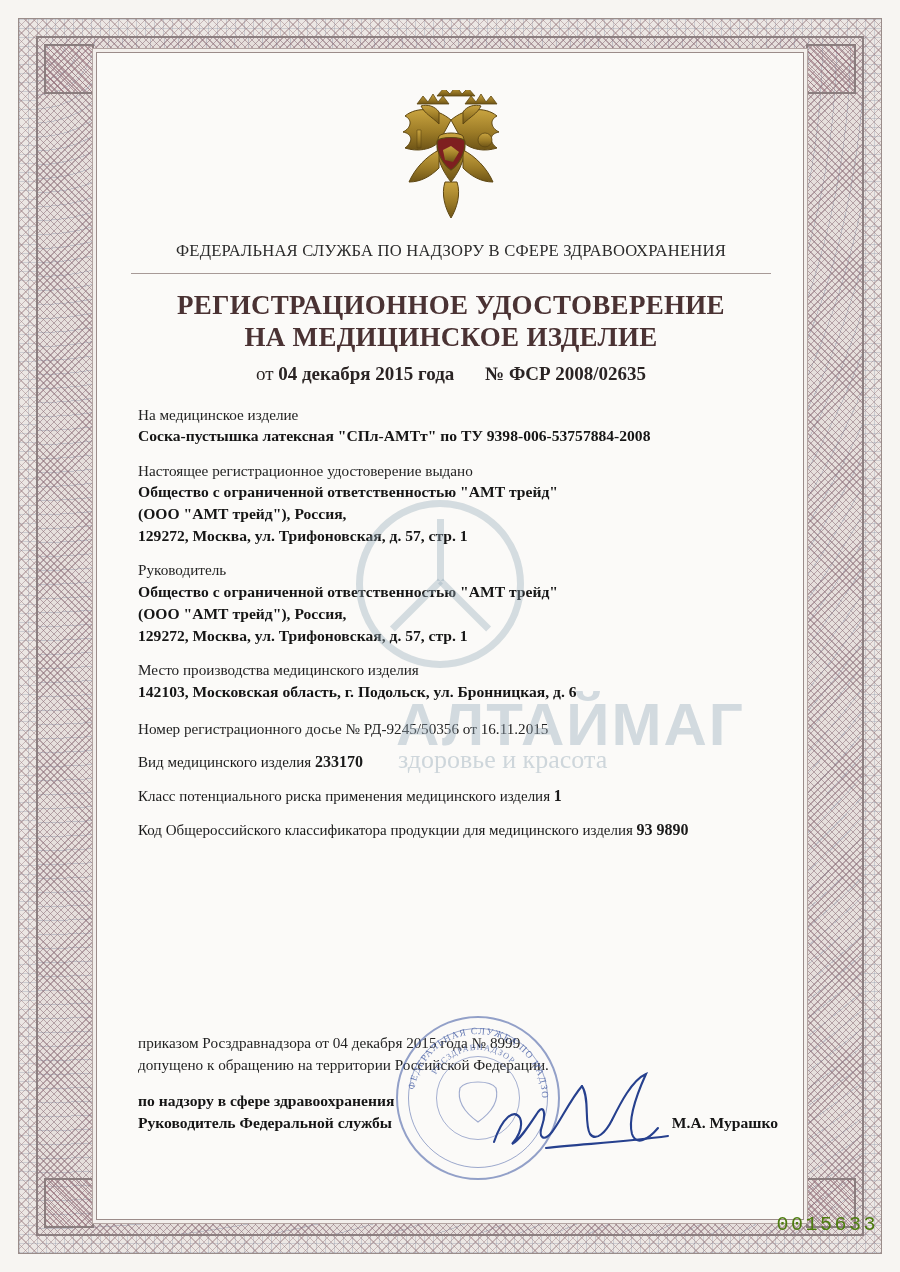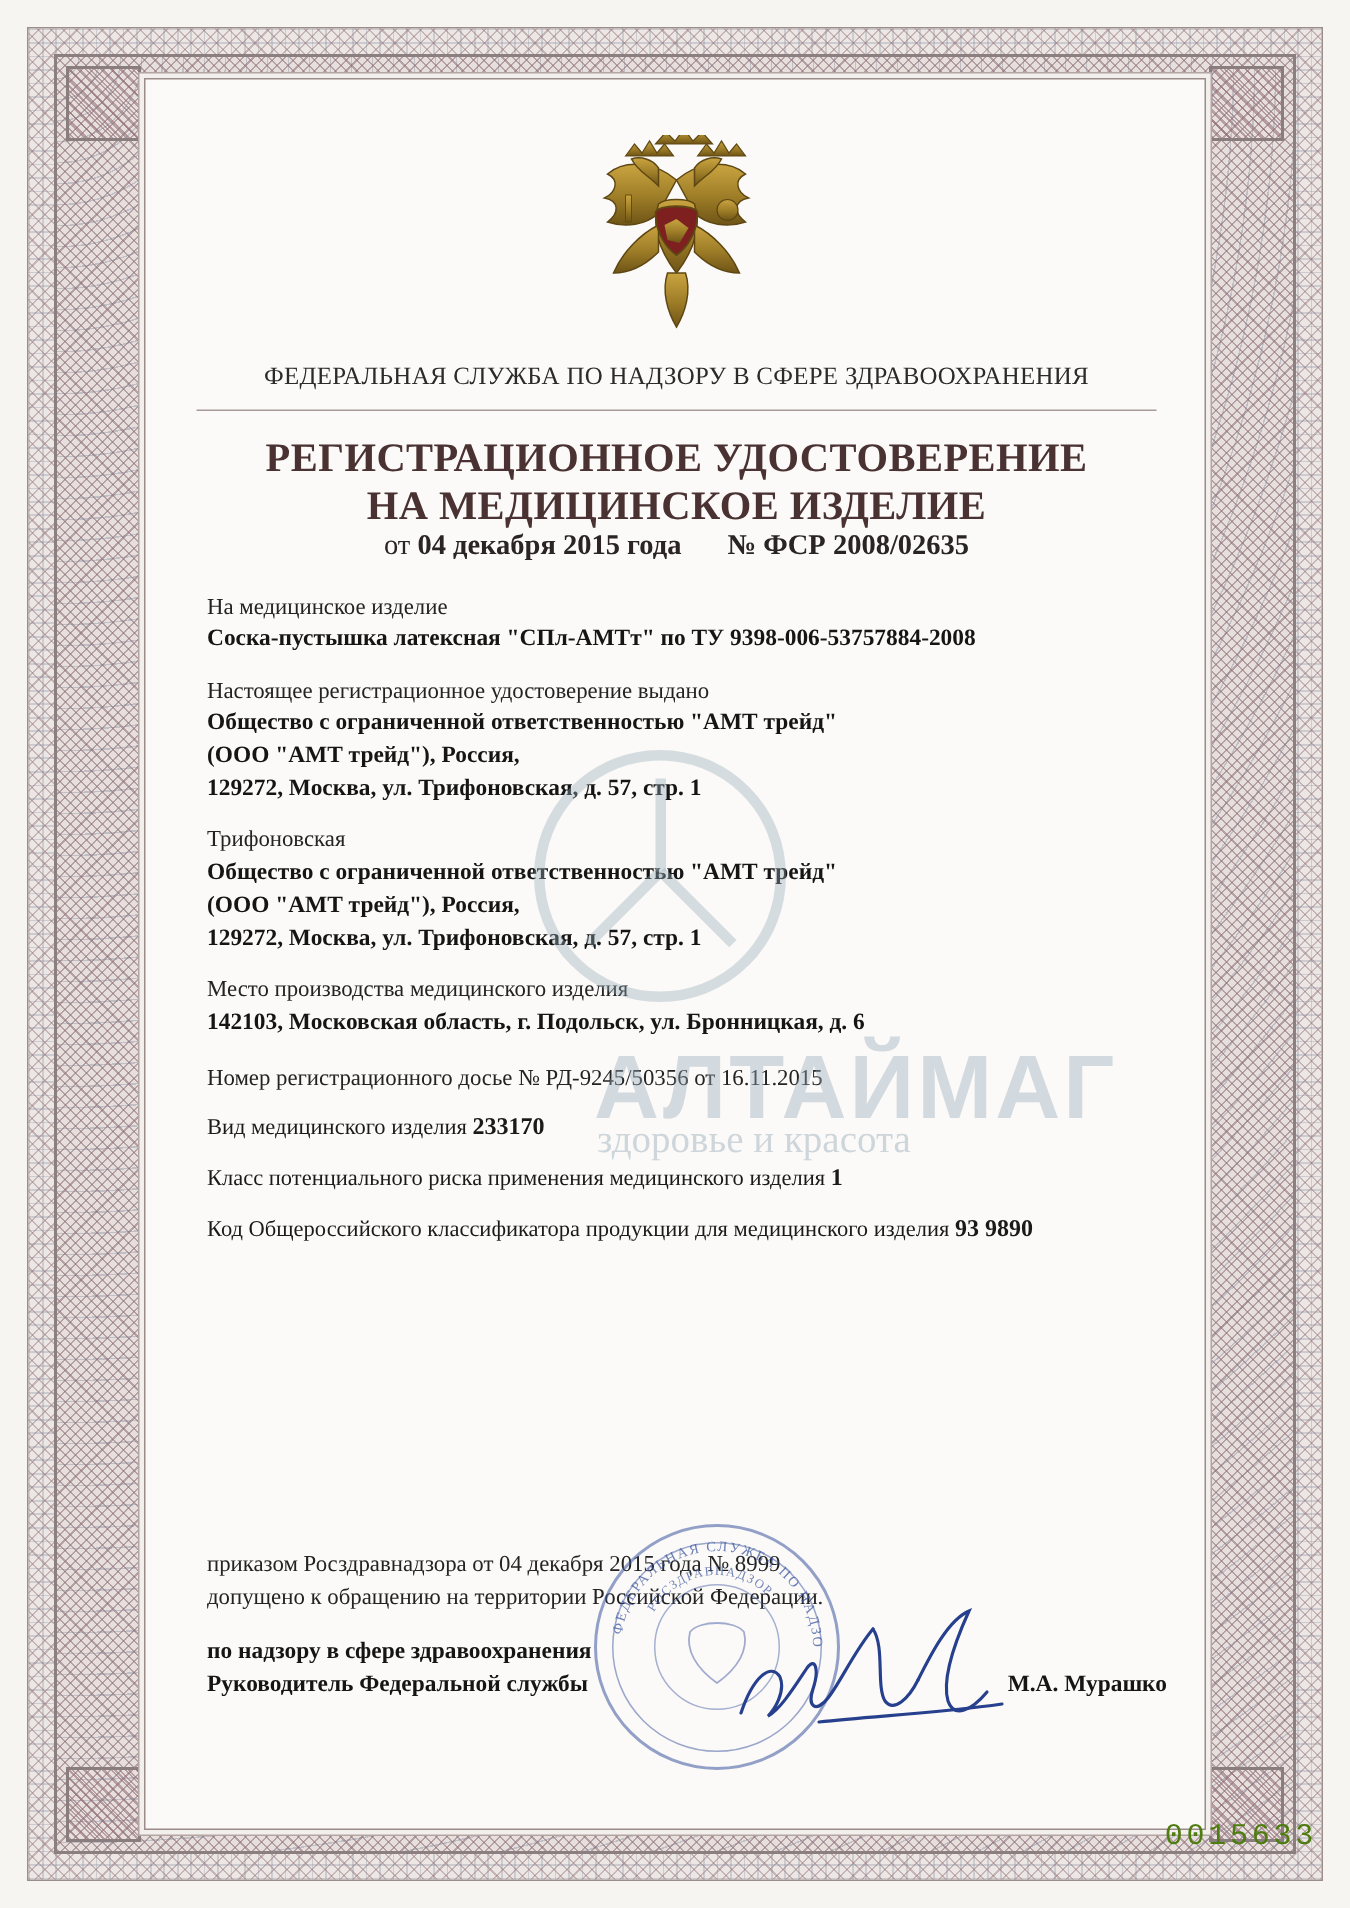--- a/index.html
+++ b/index.html
@@ -120,21 +120,21 @@
     color: #4a3233;
     line-height: 1.16;
     margin-top: 16px;
     letter-spacing: 0.3px;
   }
   .title .l2 { display: block; }
 
   .docline {
     text-align: center;
     font-size: 19px;
-    margin-top: 0;
+    margin-top: 10px;
     color: #2a2424;
   }
   .docline b { font-weight: bold; }
   .docline .num { margin-left: 26px; font-weight: bold; }
 
   
   .fields {
     margin-top: 20px;
     padding-left: 28px;
     padding-right: 10px;
@@ -370,21 +370,21 @@
       </div>
 
       <div class="field">
         <div class="lbl">Настоящее регистрационное удостоверение выдано</div>
         <div class="val">Общество с ограниченной ответственностью "АМТ трейд"</div>
         <div class="val">(ООО "АМТ трейд"), Россия,</div>
         <div class="val">129272, Москва, ул. Трифоновская, д. 57, стр. 1</div>
       </div>
 
       <div class="field">
-        <div class="lbl">Трифоновская</div>
+        <div class="lbl">Руководитель</div>
         <div class="val">Общество с ограниченной ответственностью "АМТ трейд"</div>
         <div class="val">(ООО "АМТ трейд"), Россия,</div>
         <div class="val">129272, Москва, ул. Трифоновская, д. 57, стр. 1</div>
       </div>
 
       <div class="field">
         <div class="lbl">Место производства медицинского изделия</div>
         <div class="val">142103, Московская область, г. Подольск, ул. Бронницкая, д. 6</div>
       </div>
 

